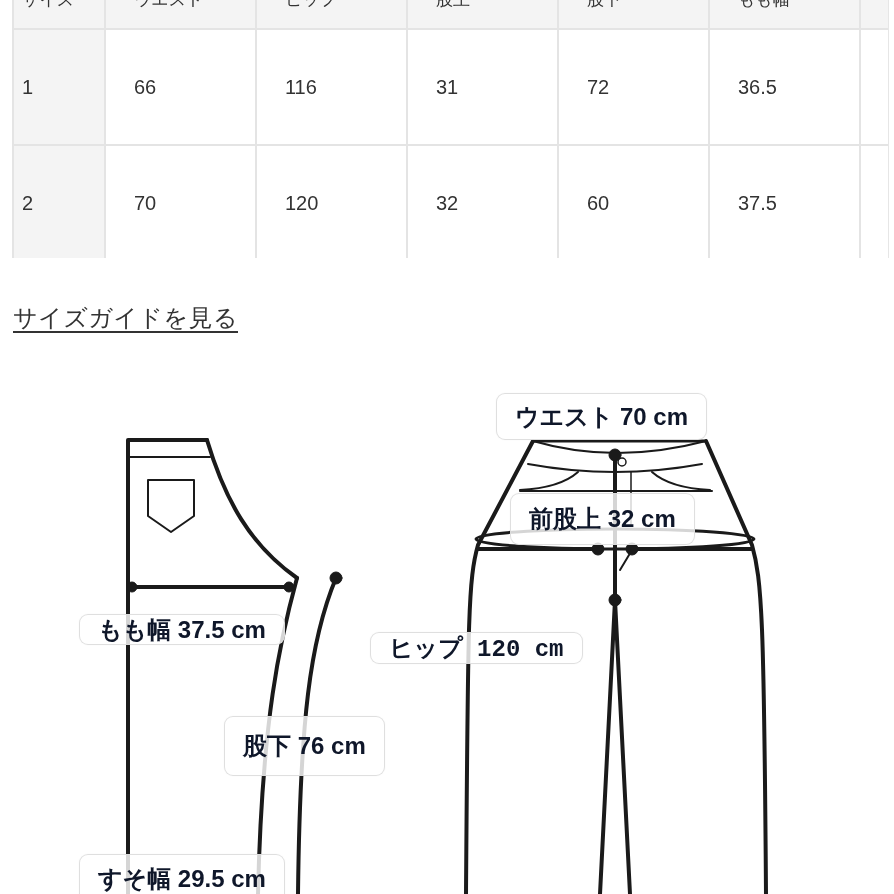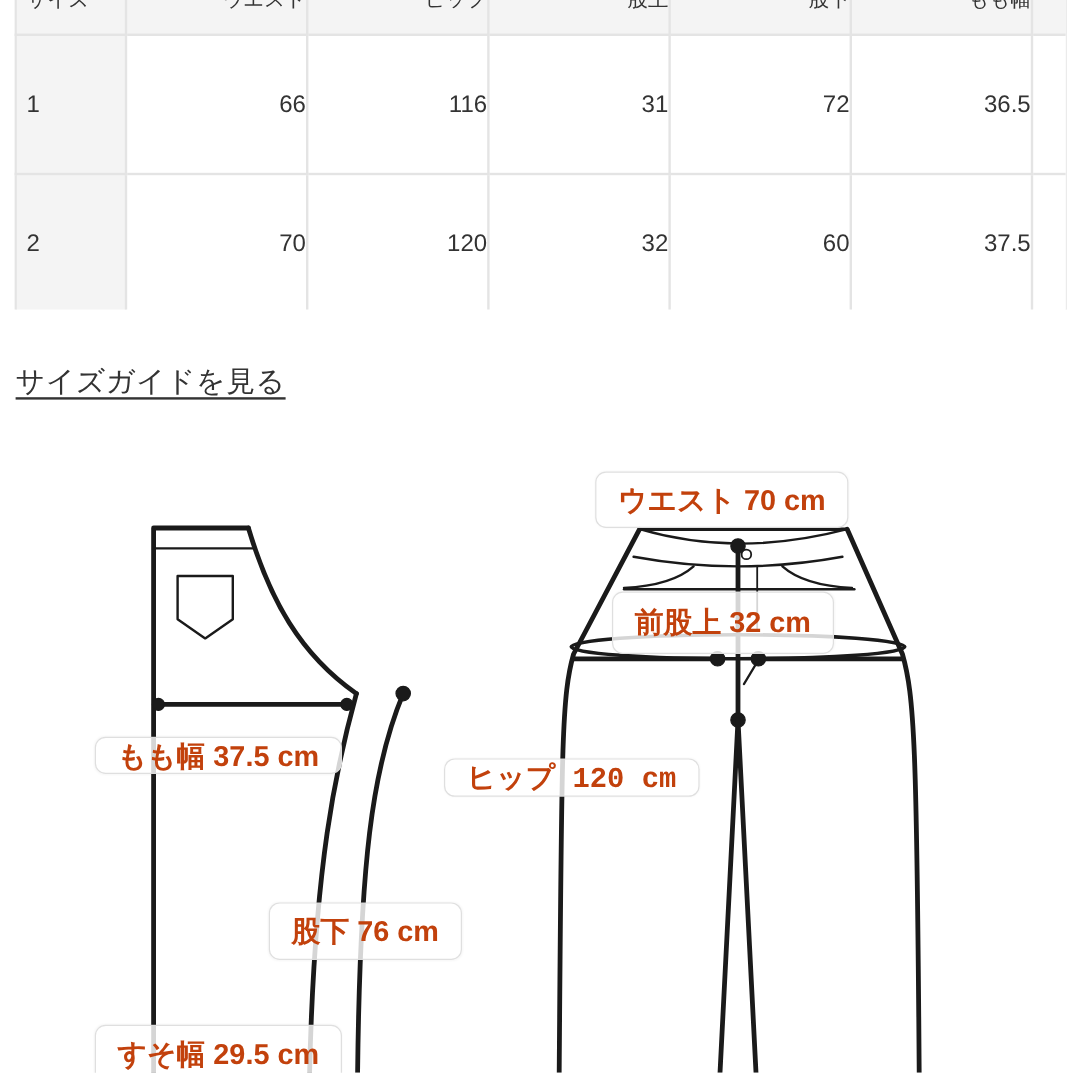--- a/index.html
+++ b/index.html
@@ -5,42 +5,42 @@
   * { box-sizing: border-box; margin: 0; padding: 0; }
   html, body { width: 894px; height: 894px; overflow: hidden; background: #ffffff; }
   body { position: relative; font-family: "Liberation Sans", "DejaVu Sans", sans-serif; color: #333; }
 
   .table-scroll {
     position: absolute; left: 12px; top: -32px; width: 877px; height: 290px;
     overflow: hidden; border-right: 1px solid #e6e6e6;
   }
   table.size-table { border-collapse: collapse; table-layout: fixed; width: 1000px; }
   table.size-table td, table.size-table th {
-    border: 2px solid #e4e4e4; height: 116px; text-align: right;
+    border: 2px solid #e4e4e4; height: 116px; text-align: left;
     font-size: 20px; font-weight: 400; color: #333; padding-left: 28px;
   }
   table.size-table tr.header th { height: 60px; background: #f4f4f4; font-size: 17px; vertical-align: middle; }
   table.size-table td.rowhead, table.size-table th.rowhead {
     background: #f4f4f4; text-align: left; padding-left: 8px; width: 84px;
   }
   table.size-table td.cell { width: 138px; background: #fff; }
   table.size-table th { width: 138px; }
 
   .guide-link {
     position: absolute; left: 13px; top: 302px; font-size: 24px; color: #333;
     text-decoration: underline; text-underline-offset: 5px; text-decoration-thickness: 2px; cursor: pointer;
     letter-spacing: 0.5px;
   }
 
   svg.diagram { position: absolute; left: 0; top: 0; }
 
   .m-label {
     position: absolute; background: rgba(255,255,255,0.82);
     border: 1.5px solid rgba(220,220,220,0.9); border-radius: 9px;
-    font-size: 24px; font-weight: 700; color: #c2410c; padding: 0 18px;
+    font-size: 24px; font-weight: 700; color: #0f172a; padding: 0 18px;
     display: flex; align-items: center; white-space: nowrap;
     box-shadow: 0 0 2px rgba(0,0,0,0.04);
   }
 </style>
 </head>
 <body>
 
 <div class="table-scroll">
   <table class="size-table">
     <tbody>
@@ -111,17 +111,17 @@
     <line x1="615" y1="455" x2="615" y2="600" stroke-width="4"></line>
     <circle cx="615" cy="455" r="6" fill="#1a1a1a"></circle>
     <path d="M632 550 L620 570" stroke-width="2"></path>
     <circle cx="615" cy="600" r="6" fill="#1a1a1a"></circle>
     <path d="M615 600 L600 894" stroke-width="4"></path>
     <path d="M615 600 L630 894" stroke-width="4"></path>
   </g>
 </svg>
 
 <div class="m-label" style="left:79px;top:614px;height:31px;">もも幅 37.5 cm</div>
-<div class="m-label" style="left:224px;top:752px;height:48px;">股下 76 cm</div>
+<div class="m-label" style="left:224px;top:716px;height:60px;">股下 76 cm</div>
 <div class="m-label" style="left:79px;top:854px;height:50px;">すそ幅 29.5 cm</div>
 <div class="m-label" style="left:496px;top:393px;height:47px;">ウエスト 70 cm</div>
 <div class="m-label" style="left:510px;top:493px;height:52px;">前股上 32 cm</div>
 <div class="m-label" style="left:370px;top:632px;height:32px;font-family:Liberation Mono, monospace;">ヒップ 120 cm</div>
 
 </body></html>

